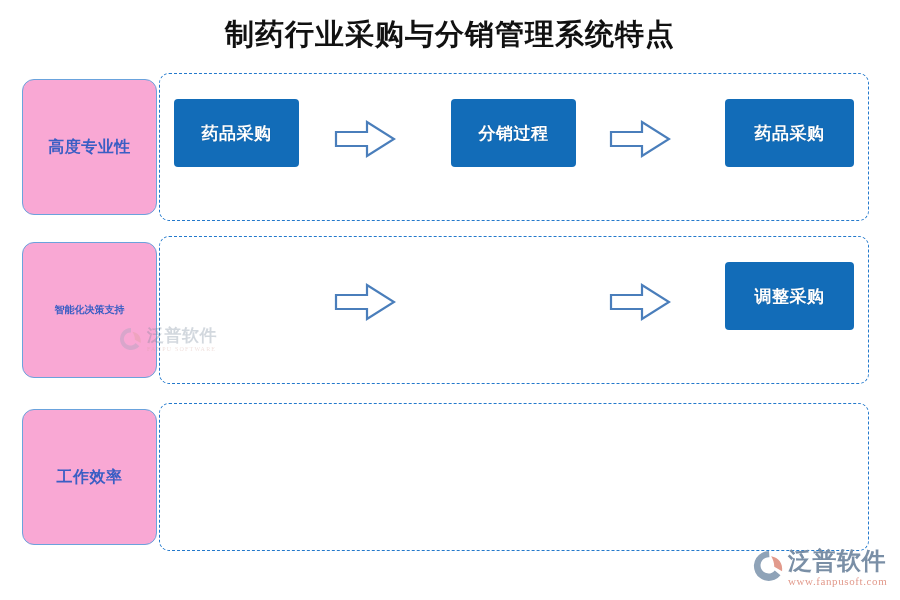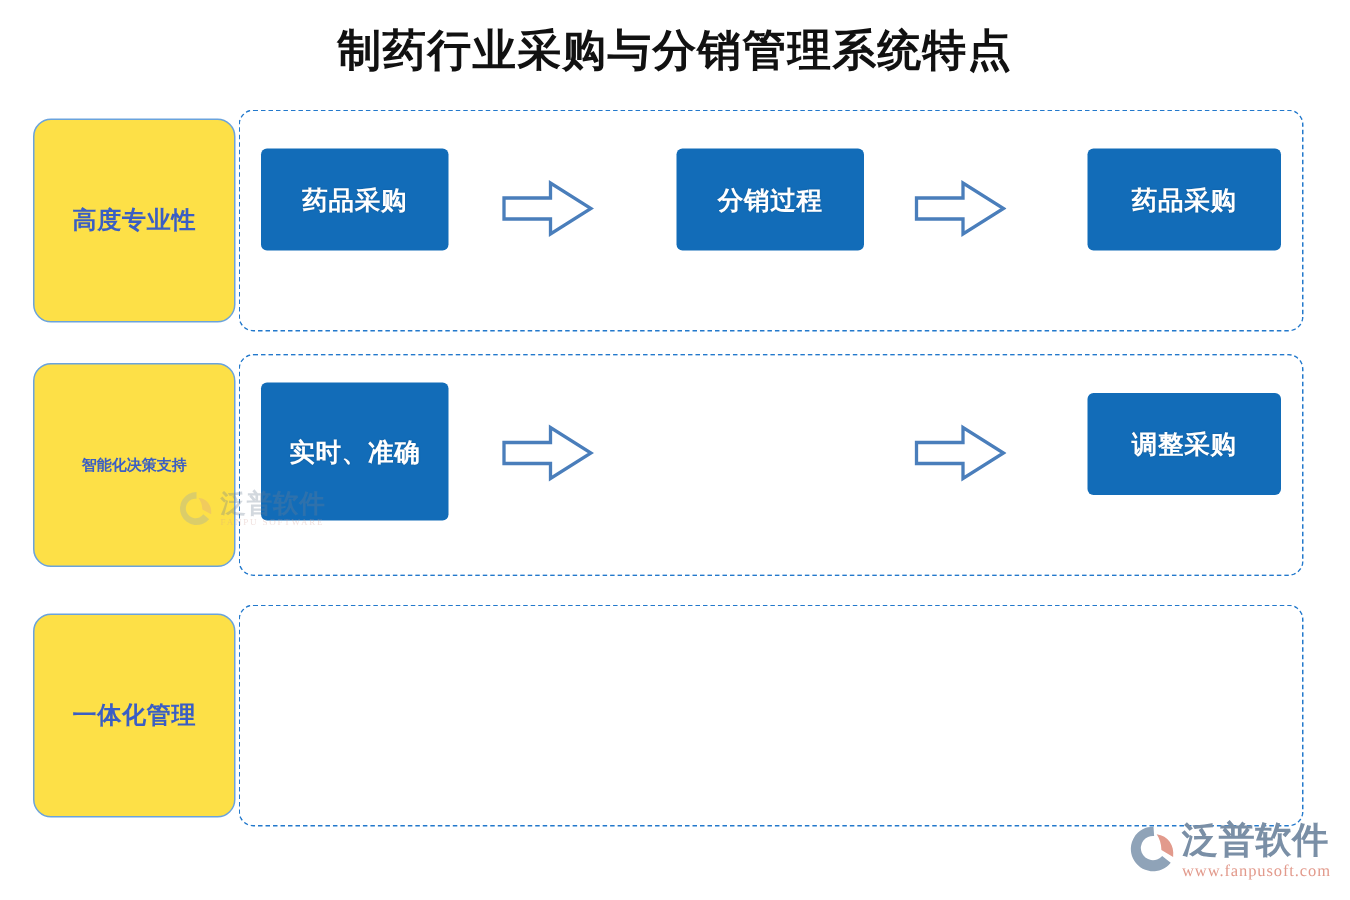--- a/index.html
+++ b/index.html
@@ -48,21 +48,21 @@
   .row-3 { top: 403px; height: 148px; }
 
   
   .cat-box {
     position: absolute;
     left: 22px;
     top: 6px;
     width: 135px;
     height: 136px;
     box-sizing: border-box;
-    background: #fde047;
+    background: #f9a8d4;
     border: 1.5px solid #6aa3dd;
     border-radius: 12px;
     display: flex;
     align-items: center;
     justify-content: center;
     z-index: 3;
   }
   .cat-box .cat-text {
     font-size: 16px;
     font-weight: bold;
@@ -245,21 +245,20 @@
   </div>
 
   <div class="row row-2">
     <div class="dash-box"></div>
 
     <div class="cat-box narrow">
       <span class="cat-text">智能化决策支持</span>
     </div>
 
     <div class="flow">
-      <div class="node n1">实时、准确</div>
 
       <div class="arrow a1">
         <svg viewBox="0 0 62 40" xmlns="http://www.w3.org/2000/svg">
           <polygon points="2,13 33,13 33,3 60,20 33,37 33,27 2,27" fill="#ffffff" stroke="#4a7ebb" stroke-width="2.2" stroke-linejoin="miter"></polygon>
         </svg>
       </div>
 
 
       <div class="arrow a2">
         <svg viewBox="0 0 62 40" xmlns="http://www.w3.org/2000/svg">
@@ -268,21 +267,21 @@
       </div>
 
       <div class="node n3">调整采购</div>
     </div>
   </div>
 
   <div class="row row-3">
     <div class="dash-box"></div>
 
     <div class="cat-box">
-      <span class="cat-text">一体化管理</span>
+      <span class="cat-text">工作效率</span>
     </div>
 
   </div>
 
   <div class="watermark">
     <svg class="wm-mark" viewBox="0 0 40 40" xmlns="http://www.w3.org/2000/svg">
       <path d="M20 3 A17 17 0 1 0 33 31 L27 26 A10 10 0 1 1 20 10 Z" fill="#8fa3b8"></path>
       <path d="M22 9 C31 10 36 17 35 26 L26 21 C26 16 24 12 22 9 Z" fill="#d79c90"></path>
     </svg>
     <span class="wm-words">

